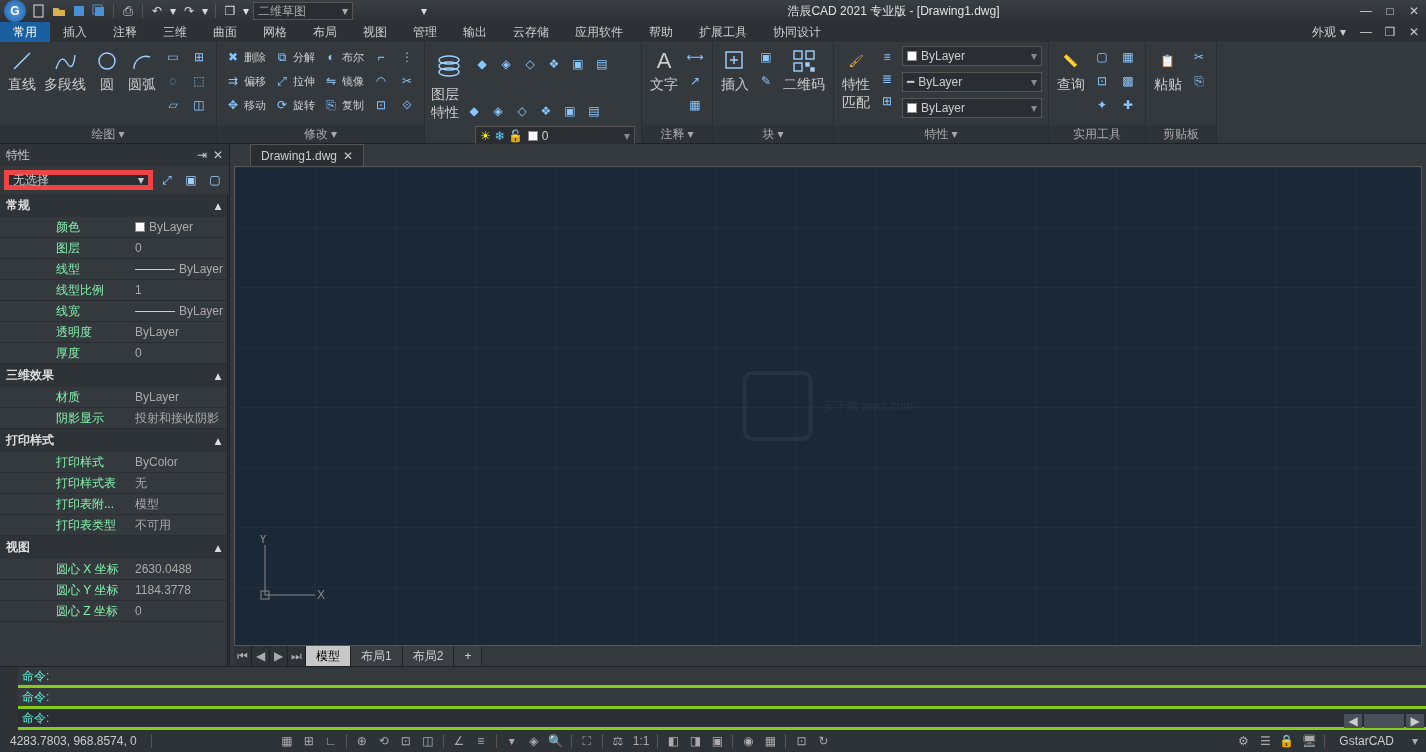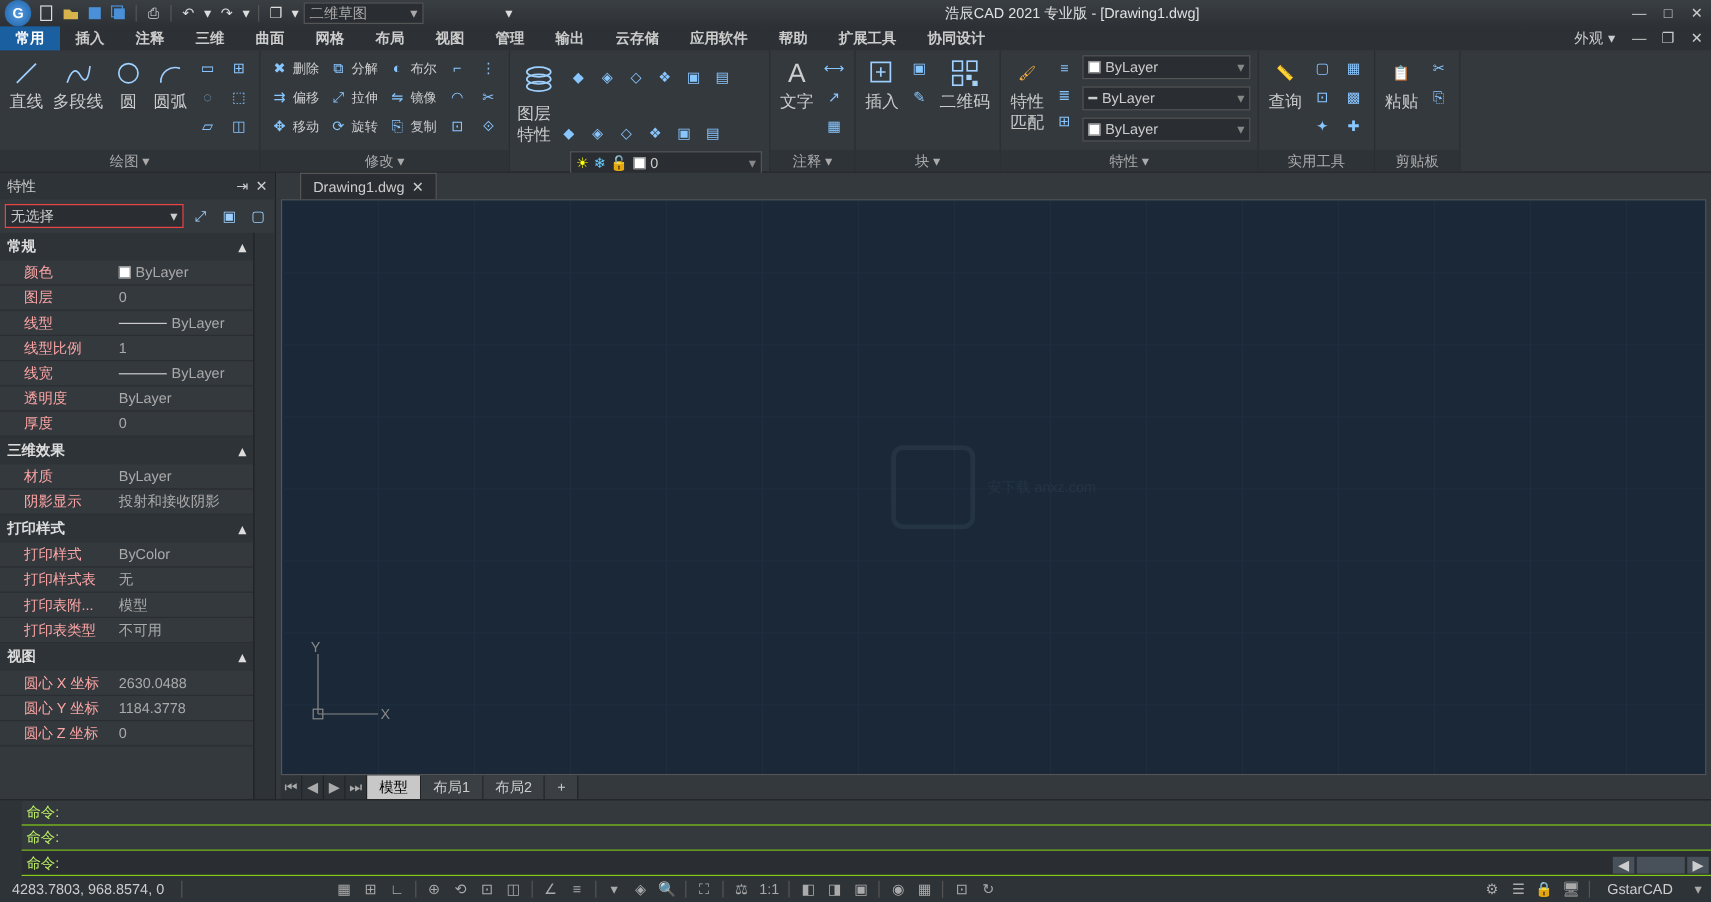--- a/index.html
+++ b/index.html
@@ -11,21 +11,21 @@
 .qat { display:flex; gap:2px; align-items:center; }
 .qat-btn { width:18px; height:18px; display:flex; align-items:center; justify-content:center; color:#ddd; cursor:pointer; }
 .qat-sep { width:1px; height:14px; background:#555; margin:0 3px; }
 .workspace-sel { background:#2a2e32; border:1px solid #555; color:#aaa; height:18px; width:100px; padding:0 4px; display:flex; align-items:center; justify-content:space-between; }
 .title-text { flex:1; text-align:center; color:#e0e0e0; }
 .win-ctrls { display:flex; }
 .win-btn { width:24px; height:20px; display:flex; align-items:center; justify-content:center; color:#ccc; cursor:pointer; }
 
 
 .menubar { height:20px; background:#2d3136; display:flex; align-items:stretch; }
-.menu-tab { padding:0 13px; display:flex; align-items:center; color:#ccc; cursor:pointer;font-weight:bold; }
+.menu-tab { padding:0 13px; display:flex; align-items:center; color:#ccc; cursor:pointer; }
 .menu-tab.active { background:#1a5fa0; color:#fff; }
 .spacer { flex:1; }
 .appearance { padding:0 8px; color:#ccc; display:flex; align-items:center; gap:4px; }
 
 
 .ribbon { height:102px; background:#34393e; display:flex; border-bottom:1px solid #222; }
 .panel { display:flex; flex-direction:column; border-right:1px solid #2a2e32; }
 .panel-body { flex:1; display:flex; gap:4px; padding:4px 6px 0 6px; }
 .panel-title { height:18px; text-align:center; background:#2e3338; color:#aaa; font-size:11px; display:flex; align-items:center; justify-content:center; gap:3px; }
 .rbtn-col { display:flex; flex-direction:column; align-items:center; justify-content:flex-start; gap:2px; cursor:pointer; padding:2px; }
@@ -41,28 +41,28 @@
 .layer-combo { background:#2a2e32; border:1px solid #555; height:20px; width:160px; display:flex; align-items:center; gap:4px; padding:0 4px; color:#ccc; }
 .swatch { width:10px; height:10px; background:#fff; border:1px solid #888; }
 .caret { margin-left:auto; color:#888; }
 .prop-combo { background:#2a2e32; border:1px solid #555; height:20px; width:140px; display:flex; align-items:center; gap:4px; padding:0 4px; color:#ccc; margin-bottom:4px; }
 
 
 .main { position:absolute; top:144px; bottom:86px; left:0; right:0; display:flex; }
 .props-panel { width:230px; background:#34393e; display:flex; flex-direction:column; border-right:1px solid #222; }
 .props-title { height:22px; background:#2e3338; display:flex; align-items:center; padding:0 6px; color:#ccc; justify-content:space-between; }
 .props-toolbar { height:28px; display:flex; align-items:center; gap:4px; padding:0 4px; }
-.props-select { flex:1; background:#2a2e32; border:1px solid #ef4444; height:20px; color:#ccc; padding:0 4px; display:flex; align-items:center; justify-content:space-between;gap:20px; }
+.props-select { flex:1; background:#2a2e32; border:5px solid #ef4444; height:20px; color:#ccc; padding:0 4px; display:flex; align-items:center; justify-content:space-between;gap:20px; }
 .tool-icn { width:20px; height:20px; display:flex; align-items:center; justify-content:center; color:#9ed1ff; cursor:pointer; }
 .props-grid { flex:1; overflow-y:auto; display:flex; }
 .props-rows { flex:1; }
 .scroll-gutter { width:18px; background:#2e3338; border-left:1px solid #222; }
 .grp-head { background:#2e3338; padding:3px 6px; font-weight:bold; color:#ddd; display:flex; justify-content:space-between; align-items:center; cursor:pointer; }
 .prop-row { display:flex; height:21px; border-bottom:1px solid #2a2e32; }
-.prop-k { width:95px; padding:0 4px 0 20px; color:#fca5a5; display:flex; align-items:center; }
+.prop-k { width:95px; padding:0 4px 0 20px; color:#86efac; display:flex; align-items:center;margin-left:36px; }
 .prop-v { flex:1; padding:0 4px; color:#aaa; display:flex; align-items:center; gap:4px; }
 .lt-line { display:inline-block; width:40px; height:0; border-top:1px solid #ccc; }
 
 
 .draw-wrap { flex:1; display:flex; flex-direction:column; background:#34393e; }
 .doc-tabs { height:22px; display:flex; align-items:stretch; padding-left:10px; background:#34393e; }
 .doc-tab { display:flex; align-items:center; gap:6px; padding:0 10px; background:#2a2e32; border:1px solid #555; border-bottom:none; color:#ccc; cursor:pointer; }
 .canvas { flex:1; background:#1a2838; border:1px solid #555; position:relative; overflow:hidden; margin:0 4px; }
 .grid-bg { position:absolute; inset:0;
   background-image:linear-gradient(#253548 1px,transparent 1px),linear-gradient(90deg,#253548 1px,transparent 1px);
@@ -72,21 +72,21 @@
 .wm-ico { width:70px; height:70px; border:4px solid #3a4a5a; border-radius:10px; position:relative; }
 .layout-tabs { height:20px; display:flex; align-items:stretch; gap:0; padding:0 4px; }
 .nav-btn { width:18px; display:flex; align-items:center; justify-content:center; background:#2e3338; color:#aaa; cursor:pointer; border-right:1px solid #222;}
 .lt-tab { padding:0 10px; display:flex; align-items:center; background:#3a3f44; color:#ccc; cursor:pointer; border-right:1px solid #222;}
 .lt-tab.active { background:#c8c8c8; color:#000; }
 
 
 .cmdarea { position:absolute; bottom:22px; left:0; right:0; height:64px; background:#34393e; border-top:1px solid #222; display:flex; }
 .cmd-handle { width:18px; background:#2e3338; }
 .cmd-lines { flex:1; display:flex; flex-direction:column; }
-.cmd-line { flex:1; border-bottom:1px solid #84cc16; padding:0 4px; color:#bef264; display:flex; align-items:center; }
+.cmd-line { flex:1; border-bottom:3px solid #84cc16; padding:0 4px; color:#5eead4; display:flex; align-items:center; }
 .cmd-input { background:#2a2e32; }
 .cmd-scroll { position:absolute; right:2px; bottom:2px; display:flex; gap:2px;}
 .sb-btn { width:18px; height:14px; background:#48505a; color:#ccc; display:flex; align-items:center; justify-content:center; cursor:pointer;}
 
 
 .status { position:absolute; bottom:0; left:0; right:0; height:22px; background:#2e3338; display:flex; align-items:center; color:#ccc; gap:0; }
 .coord { padding:0 10px; }
 .st-sep { flex:0 0 auto; width:1px; height:14px; background:#555; margin:0 4px; }
 .st-btn { width:22px; height:20px; display:flex; align-items:center; justify-content:center; color:#aaa; cursor:pointer; }
 </style>

